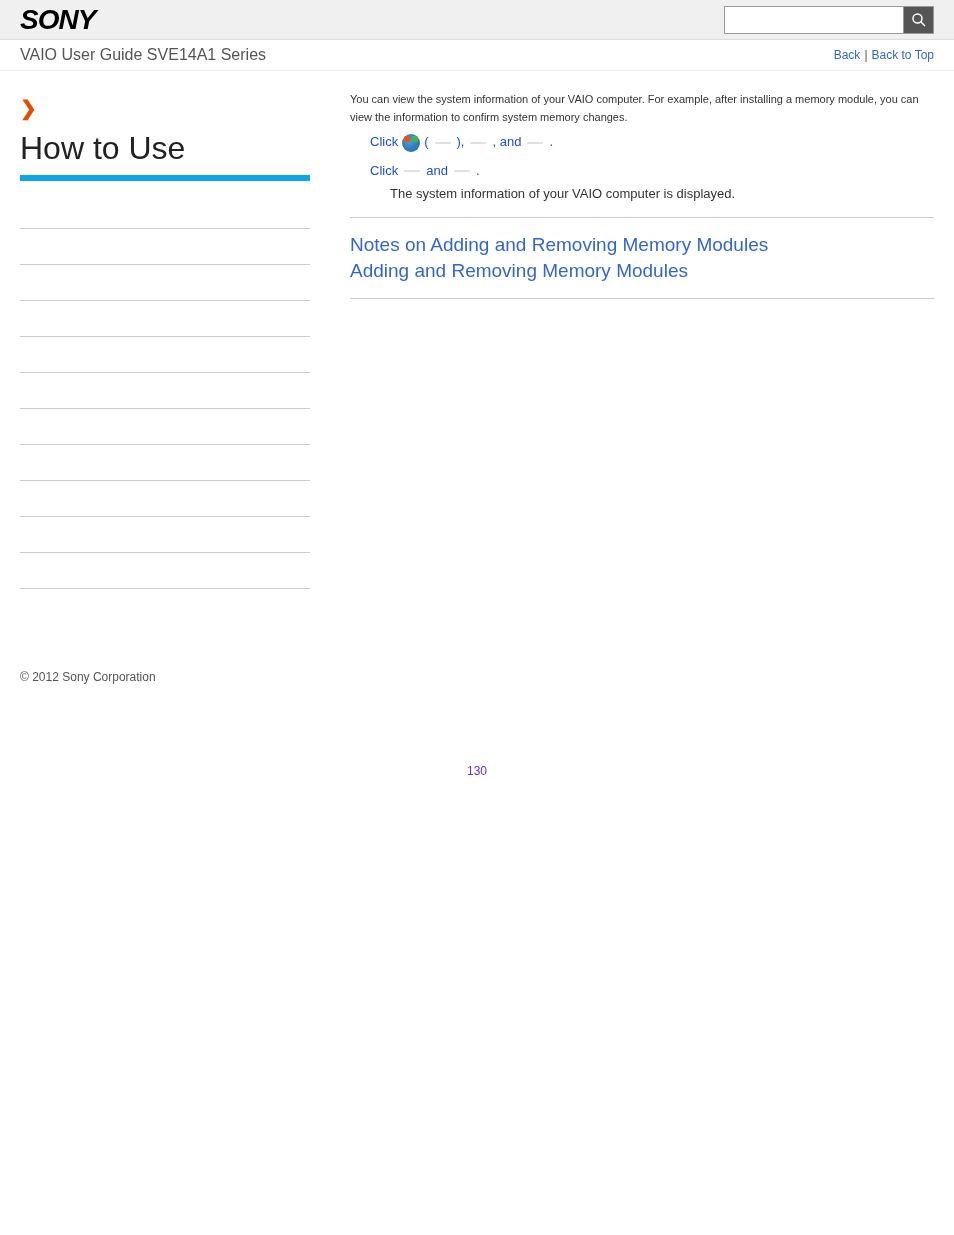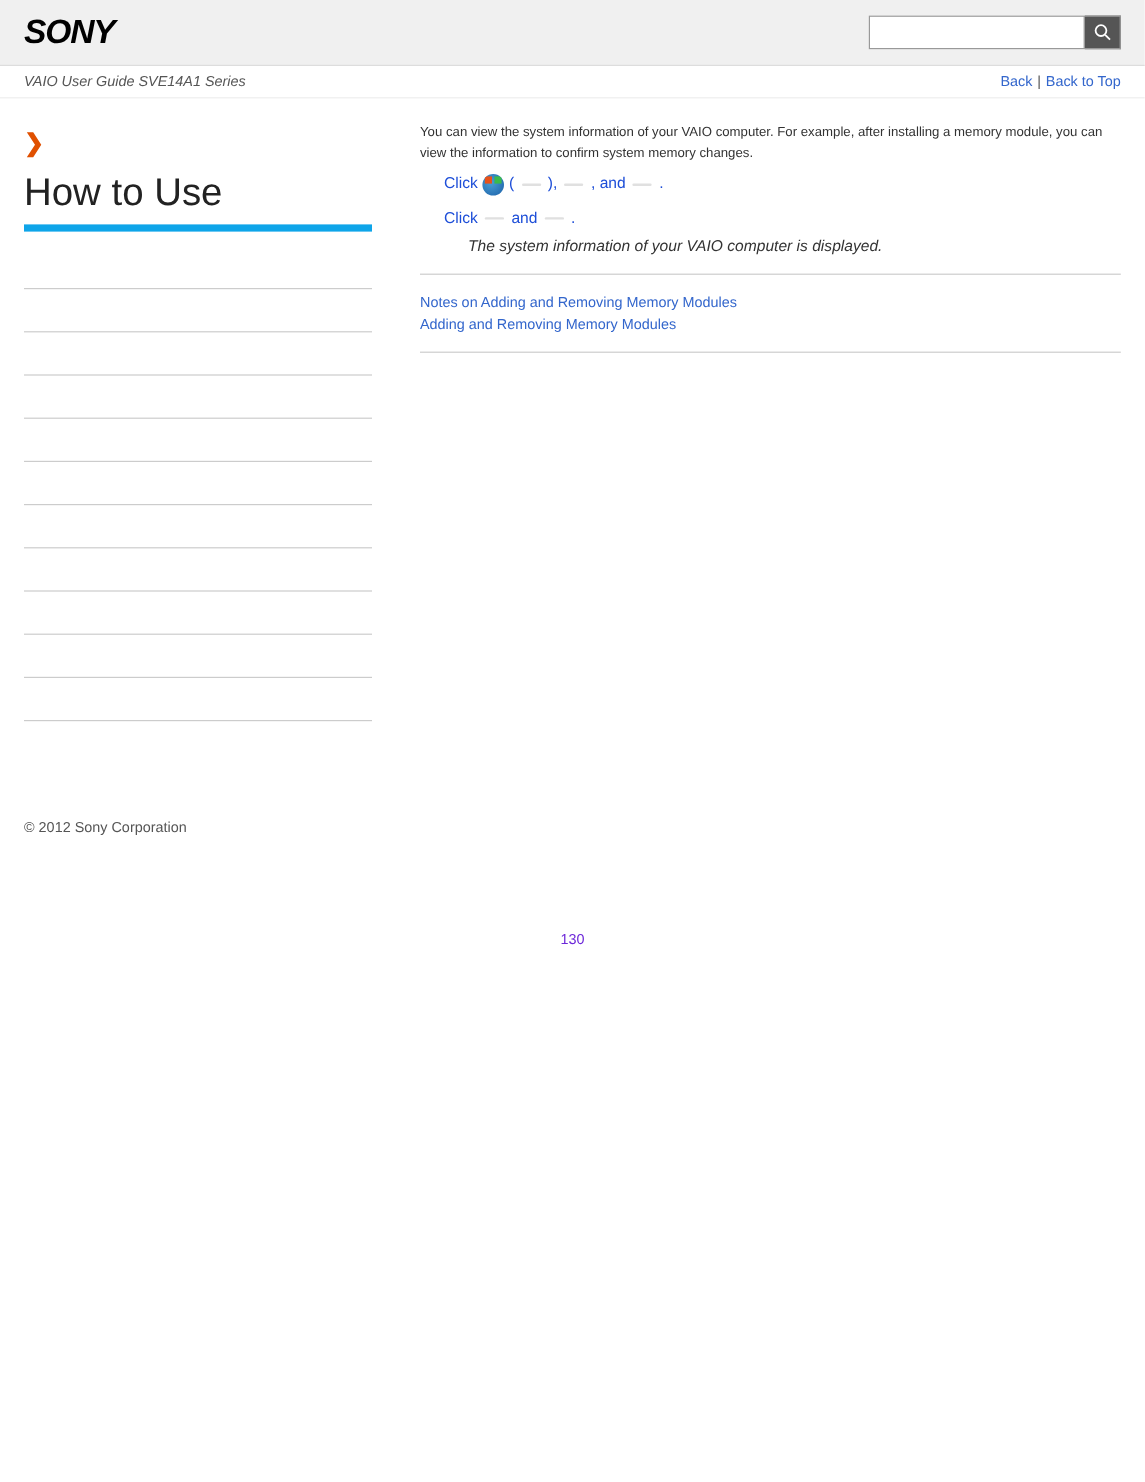--- a/index.html
+++ b/index.html
@@ -13,21 +13,21 @@
     }
 
     
     .header {
       background: #f0f0f0;
       border-bottom: 1px solid #ddd;
       padding: 10px 20px;
       display: flex;
       align-items: center;
       justify-content: space-between;
-      height: 55px;
+      height: 40px;
     }
     .sony-logo {
       font-size: 28px;
       font-weight: bold;
       font-style: italic;
       color: #000;
       letter-spacing: -1px;
     }
     .header-right {
       display: flex;
@@ -60,22 +60,21 @@
     .nav-bar {
       padding: 6px 20px;
       display: flex;
       justify-content: space-between;
       align-items: center;
       font-size: 12px;
       border-bottom: 1px solid #eee;
     }
     .nav-guide {
       color: #555;
-      font-size: 12px;
-      font-style: italic;
+      font-size: 16px;
     }
     .nav-links {
       display: flex;
       gap: 4px;
       align-items: center;
     }
     .nav-link {
       color: #3366cc;
       text-decoration: none;
       font-size: 12px;
@@ -203,31 +202,30 @@
       margin: 16px 0;
     }
 
     .related-links {
       margin-top: 4px;
     }
     .related-link {
       display: block;
       color: #3366cc;
       text-decoration: none;
-      font-size: 12px;
+      font-size: 19px;
       margin-bottom: 4px;
       cursor: pointer;
     }
 
     .system-info-line {
       font-size: 13px;
       color: #333;
       margin-bottom: 0;
       padding-left: 20px;
-      font-style: italic;
     }
 
     
     .footer {
       padding: 20px 20px;
       margin-top: 40px;
     }
     .copyright {
       font-size: 12px;
       color: #555;

